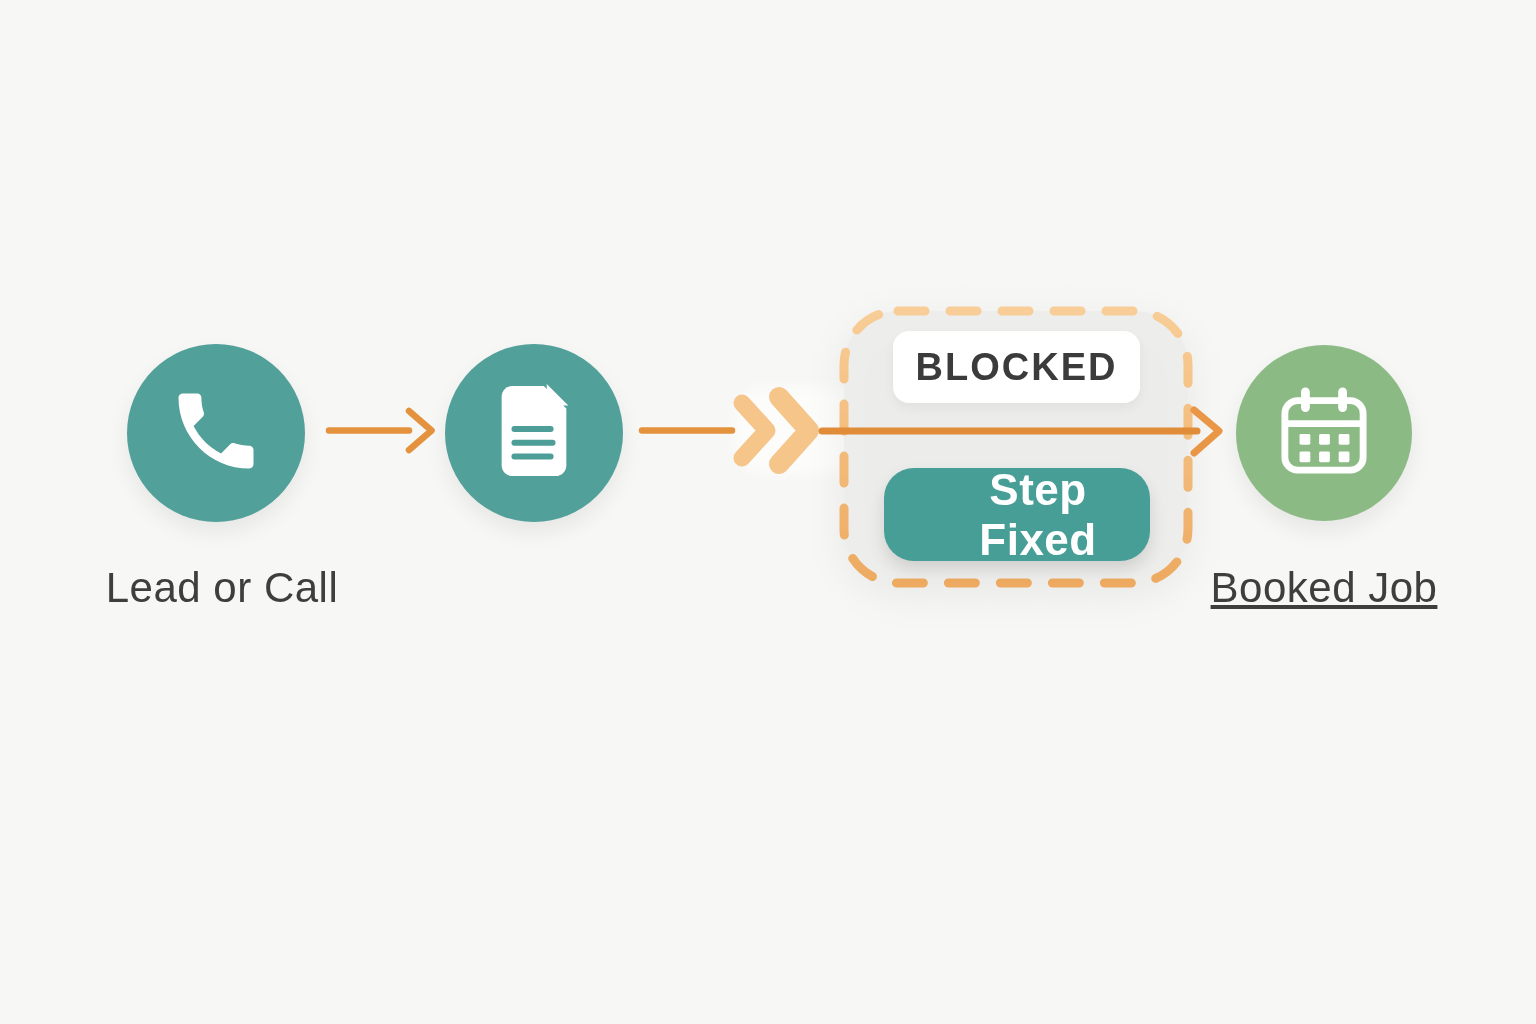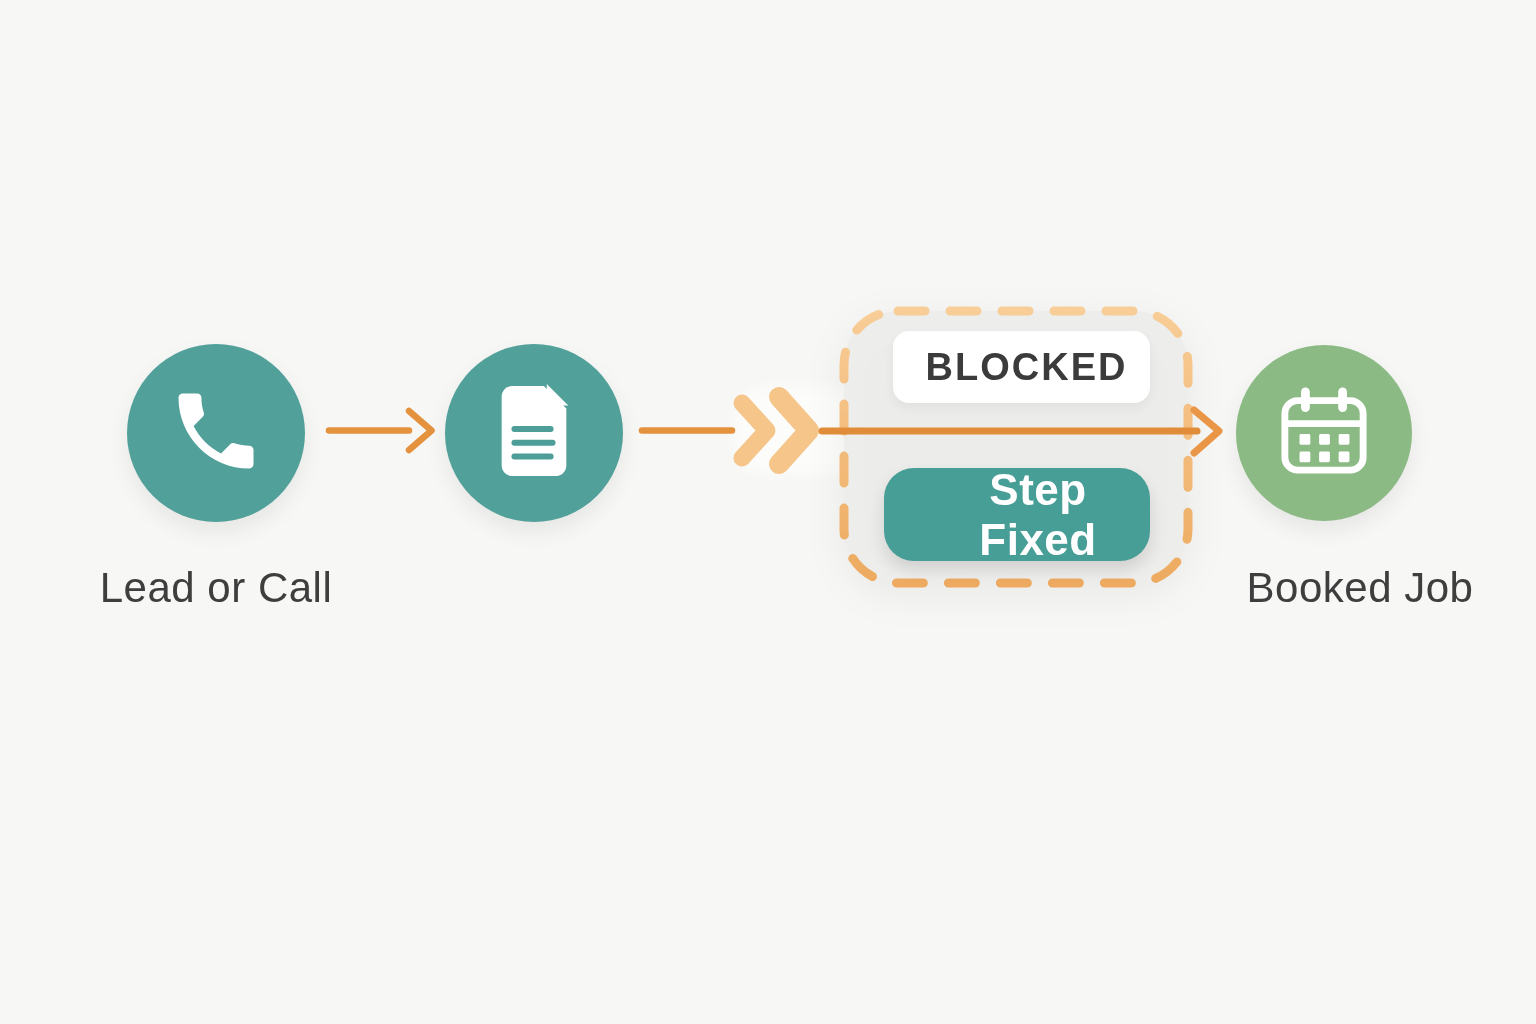--- a/index.html
+++ b/index.html
@@ -38,21 +38,20 @@
   }
   .panel-rect{filter:drop-shadow(0 10px 18px rgba(0,0,0,0.06));}
   
   .blocked-badge{
     position:absolute;
     left:893px;top:331px;width:247px;height:72px;
     background:#ffffff;border-radius:16px;
     display:flex;align-items:center;justify-content:center;
     font-size:38px;font-weight:700;color:#3b3b3b;letter-spacing:2px;
     box-shadow:0 5px 12px rgba(0,0,0,0.05);
-    padding-left:10px;
   }
   .step-fixed-button{
     position:absolute;
     left:884px;top:468px;width:266px;height:93px;
     background:#479e96;border:none;border-radius:30px;
     display:flex;align-items:center;justify-content:center;
     font-family:"Liberation Sans", sans-serif;
     font-size:44px;font-weight:700;color:#ffffff;letter-spacing:0.5px;
     box-shadow:0 8px 16px rgba(0,0,0,0.12);
     cursor:pointer;
@@ -94,21 +93,21 @@
     </g>
   </svg>
 
   <div class="node-circle circle-teal" style="left:127px;top:344px;width:178px;height:178px;">
     <span>
       <svg width="100" height="100" viewBox="0 0 24 24">
         <path fill="#ffffff" d="M6.62 10.79c1.44 2.83 3.76 5.14 6.59 6.59l2.2-2.2c.27-.27.67-.36 1.02-.24 1.12.37 2.33.57 3.57.57.55 0 1 .45 1 1V20c0 .55-.45 1-1 1-9.39 0-17-7.61-17-17 0-.55.45-1 1-1h3.5c.55 0 1 .45 1 1 0 1.25.2 2.45.57 3.57.11.35.03.74-.24 1.02l-2.2 2.2z"></path>
       </svg>
     </span>
   </div>
-  <div class="node-label" style="left:46px;top:564px;">Lead or Call</div>
+  <div class="node-label" style="left:52px;top:564px;">Lead or Call</div>
 
   <div class="node-circle circle-teal" style="left:445px;top:344px;width:178px;height:178px;">
     <span>
       <svg width="80" height="98" viewBox="0 0 80 100">
         <path fill="#ffffff" d="M50 4 H18 a11 11 0 0 0 -11 11 v70 a11 11 0 0 0 11 11 h44 a11 11 0 0 0 11 -11 V27 L50 4 Z"></path>
         <path fill="#ffffff" d="M53 2 L75 24 H61 a8 8 0 0 1 -8 -8 Z"></path>
         <g stroke="#4d9e98" stroke-width="6" stroke-linecap="round">
           <line x1="20" y1="48" x2="57" y2="48"></line>
           <line x1="20" y1="62" x2="59" y2="62"></line>
           <line x1="20" y1="76" x2="57" y2="76"></line>
@@ -135,15 +134,15 @@
           <rect x="23" y="49" width="11" height="11" rx="1.5"></rect>
           <rect x="43" y="49" width="11" height="11" rx="1.5"></rect>
           <rect x="63" y="49" width="11" height="11" rx="1.5"></rect>
           <rect x="23" y="67" width="11" height="11" rx="1.5"></rect>
           <rect x="43" y="67" width="11" height="11" rx="1.5"></rect>
           <rect x="63" y="67" width="11" height="11" rx="1.5"></rect>
         </g>
       </svg>
     </span>
   </div>
-  <div class="node-label" style="left:1190px;top:564px;">Booked Job</div>
+  <div class="node-label" style="left:1154px;top:564px;text-decoration:underline;">Booked Job</div>
 
 </div>
 
 </body></html>

